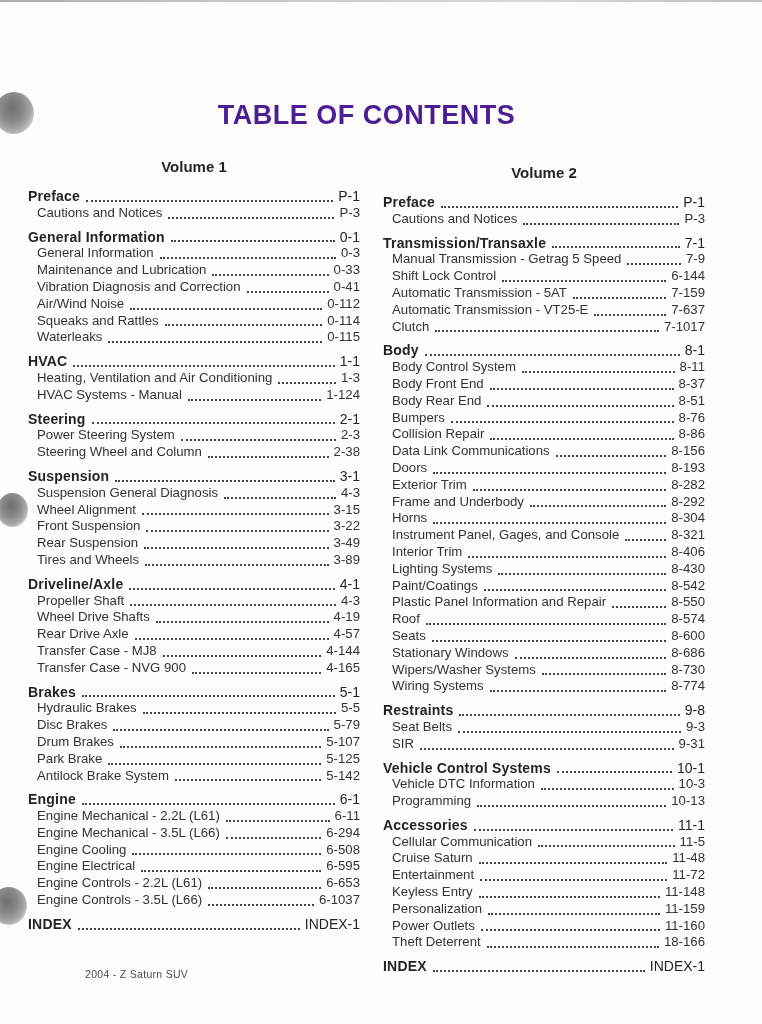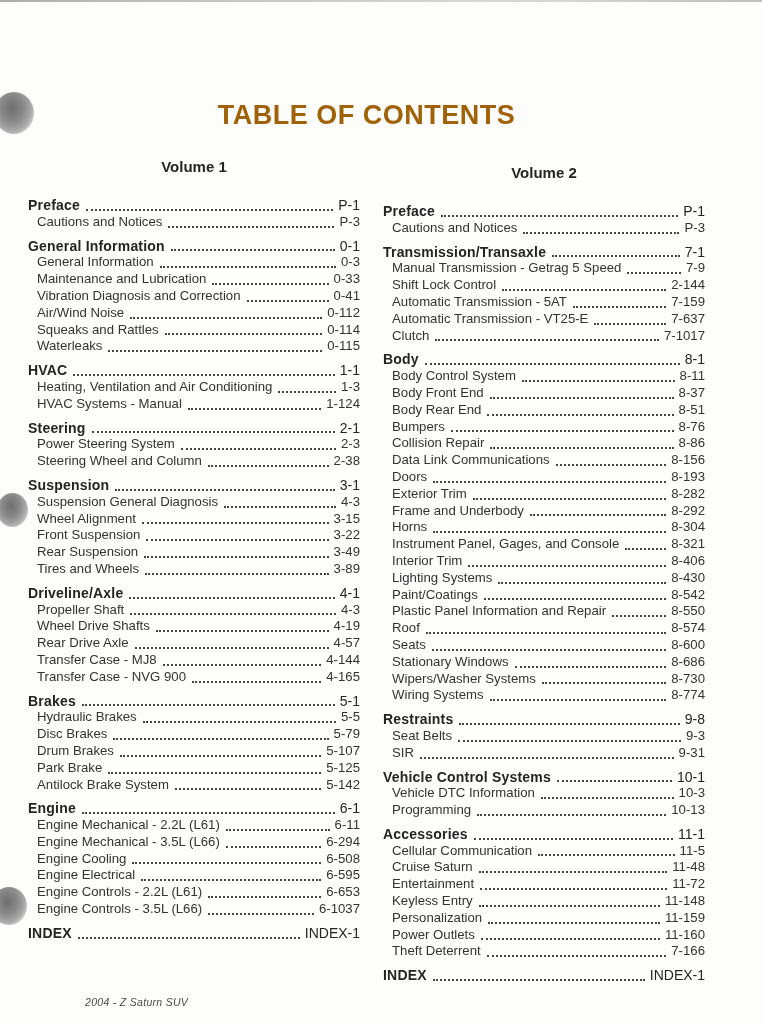--- a/index.html
+++ b/index.html
@@ -25,35 +25,35 @@
   .hole-2 { left: -3px; top: 493px; width: 31px; height: 34px; }
   .hole-3 { left: -9px; top: 887px; width: 36px; height: 38px; }
 
   .content { padding: 100px 57px 0 28px; }
 
   .doc-title {
     text-align: center;
     font-size: 27px;
     font-weight: 700;
     letter-spacing: 0.5px;
-    color: #a16207;
+    color: #4c1d95;
     margin: 0 0 27px 0;
   }
 
   .columns { display: flex; gap: 23px; }
   .toc-column { position: relative; }
   .col-1 { width: 332px; flex: 0 0 332px; }
   .col-2 { width: 322px; flex: 0 0 322px; margin-top: 6px; }
 
   .volume-heading {
     text-align: center;
     font-size: 15px;
     font-weight: 700;
     color: #252525;
-    margin-bottom: 22px;
+    margin-bottom: 13px;
   }
 
   .section { margin-top: 7px; }
   .section:first-child { margin-top: 0; }
 
   .toc-row { display: flex; line-height: 16.8px; }
   .toc-row.head .toc-label,
   .toc-row.head .toc-page { font-weight: 700; font-size: 14px; color: #242424; }
   .toc-row.head .toc-page { font-weight: 400; }
   .toc-row.sub { padding-left: 9px; }
@@ -62,23 +62,22 @@
   .toc-page { white-space: nowrap; font-size: 13.2px; color: #333; }
   .leader {
     flex: 1 1 auto;
     min-width: 12px;
     border-bottom: 2px dotted #454545;
     margin: 0 5px 3px 6px;
   }
 
   .page-footer {
     position: absolute;
-    left: 85px; top: 996px;
+    left: 85px; top: 968px;
     font-size: 10.5px;
-    font-style: italic;
     color: #4c4c4c;
     letter-spacing: 0.3px;
   }
 </style>
 </head>
 <body>
 
 <div class="scan-top-edge"></div>
 <div class="binding-hole hole-1"></div>
 <div class="binding-hole hole-2"></div>
@@ -338,21 +337,21 @@
               <span class="toc-page">7-1</span>
             </div>
             <div class="toc-row sub">
               <span class="toc-label">Manual Transmission - Getrag 5 Speed</span>
               <span class="leader"></span>
               <span class="toc-page">7-9</span>
             </div>
             <div class="toc-row sub">
               <span class="toc-label">Shift Lock Control</span>
               <span class="leader"></span>
-              <span class="toc-page">2-144</span>
+              <span class="toc-page">6-144</span>
             </div>
             <div class="toc-row sub">
               <span class="toc-label">Automatic Transmission - 5AT</span>
               <span class="leader"></span>
               <span class="toc-page">7-159</span>
             </div>
             <div class="toc-row sub">
               <span class="toc-label">Automatic Transmission - VT25-E</span>
               <span class="leader"></span>
               <span class="toc-page">7-637</span>
@@ -536,21 +535,21 @@
               <span class="toc-page">11-159</span>
             </div>
             <div class="toc-row sub">
               <span class="toc-label">Power Outlets</span>
               <span class="leader"></span>
               <span class="toc-page">11-160</span>
             </div>
             <div class="toc-row sub">
               <span class="toc-label">Theft Deterrent</span>
               <span class="leader"></span>
-              <span class="toc-page">7-166</span>
+              <span class="toc-page">18-166</span>
             </div>
           </div>
           <div class="section">
             <div class="toc-row head">
               <span class="toc-label">INDEX</span>
               <span class="leader"></span>
               <span class="toc-page">INDEX-1</span>
             </div>
           </div>
         </div>

